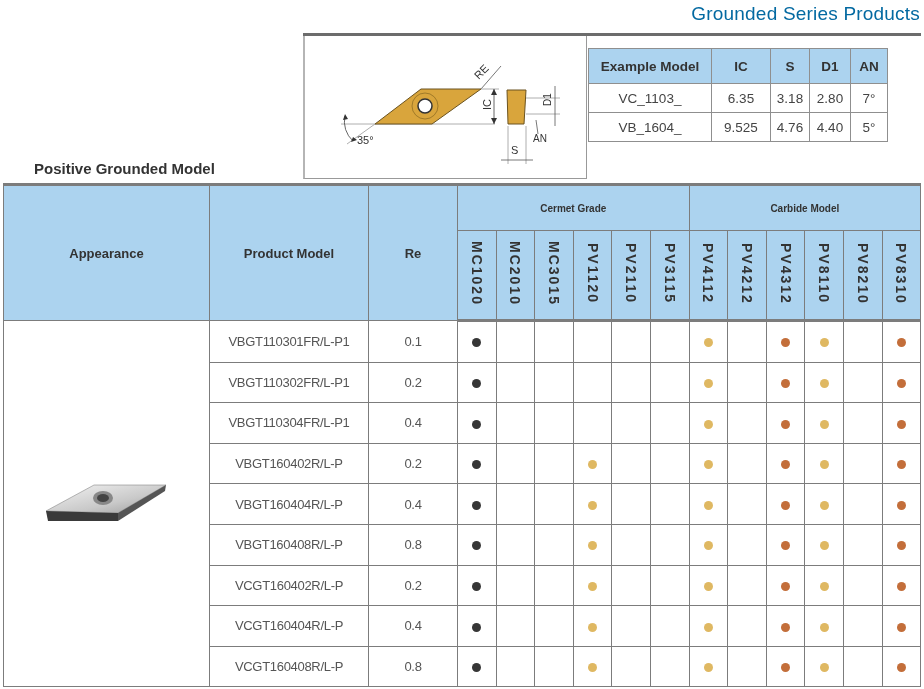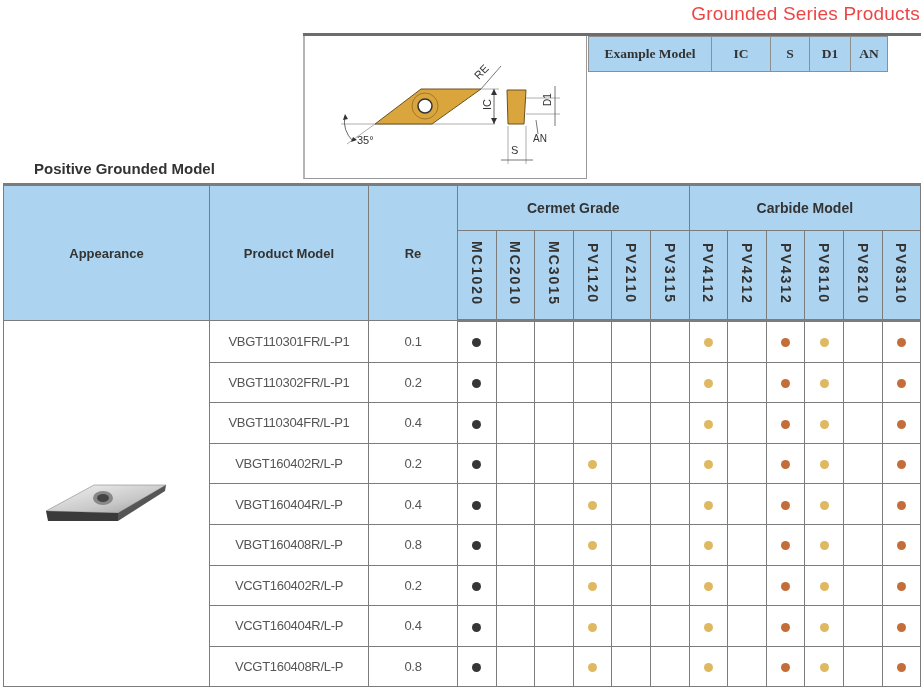--- a/index.html
+++ b/index.html
@@ -1,34 +1,34 @@
 <!DOCTYPE html>
 <html><head>
 <meta charset="utf-8">
 <style>
   html, body { margin:0; padding:0; background:#ffffff; }
   body { width:924px; height:689px; position:relative; overflow:hidden; font-family:"Liberation Sans", sans-serif; color:#333; }
-  .page-title { position:absolute; right:4px; top:3px; font-size:19px; color:#ef4444; letter-spacing:0.2px; }
+  .page-title { position:absolute; right:4px; top:3px; font-size:19px; color:#0369a1; letter-spacing:0.2px; }
   .section-title { position:absolute; left:34px; top:160px; font-size:15px; font-weight:bold; color:#333; }
 
   .spec-wrap { position:absolute; left:303px; top:33px; width:618px; height:146px; border-top:3px solid #6c6c6c; }
   .diagram { position:absolute; left:0; top:0; width:284px; height:143px; border-left:2px solid #b5b5b5; border-bottom:1px solid #999; border-right:1px solid #999; box-sizing:border-box; background:#fff; }
   .diagram svg { position:absolute; left:0; top:0; }
-  table.spec { position:absolute; left:285px; top:0; border-collapse:collapse; font-size:13.5px;font-family:Liberation Serif, serif; }
+  table.spec { position:absolute; left:285px; top:12px; border-collapse:collapse; font-size:13.5px; }
   table.spec th, table.spec td { border:1px solid #8f8f8f; height:28px; padding:0; text-align:center; }
   table.spec th { background:#acd3ef; font-weight:bold; color:#333; height:34px; }
   table.spec td { color:#444; }
   table.spec td.model { text-align:center; }
 
   table.main { position:absolute; left:3px; top:183px; border-collapse:collapse; table-layout:fixed; font-size:13px; }
   table.main th { background:#acd3ef; border:1px solid #7c7c7c; font-weight:bold; color:#333; padding:0; }
   table.main td { border:1px solid #7c7c7c; padding:0; text-align:center; color:#555; height:39.6px; }
   table.main thead tr:last-child th { border-bottom:3px solid #7c7c7c; }
   table.main { border-top:3px solid #7c7c7c; }
-  .grp { height:44px; font-size:14px; }
+  .grp { height:44px; font-size:10px; }
   .vert { height:88px; }
   .vert span { display:inline-block; writing-mode:vertical-rl; font-size:14px; letter-spacing:2px; font-weight:bold; color:#333; }
   .code { font-size:13px; color:#555; letter-spacing:-0.3px; }
   .dot { display:inline-block; width:9px; height:9px; border-radius:50%; vertical-align:middle; }
   .appearance-cell { background:#fff; position:relative; }
 </style>
 </head>
 <body>
 
 <div class="page-title">Grounded Series Products</div>
@@ -77,20 +77,34 @@
     <thead>
       <tr>
         <th style="width:122px">Example Model</th>
         <th style="width:58px">IC</th>
         <th style="width:38px">S</th>
         <th style="width:40px">D1</th>
         <th style="width:36px">AN</th>
       </tr>
     </thead>
     <tbody>
+      <tr>
+        <td class="model">VC_1103_</td>
+        <td>6.35</td>
+        <td>3.18</td>
+        <td>2.80</td>
+        <td>7°</td>
+      </tr>
+      <tr>
+        <td class="model">VB_1604_</td>
+        <td>9.525</td>
+        <td>4.76</td>
+        <td>4.40</td>
+        <td>5°</td>
+      </tr>
     </tbody>
   </table>
 </div>
 
 <div class="section-title">Positive Grounded Model</div>
 
 <table class="main" id="main-table">
   <colgroup>
     <col style="width:206px">
       <col style="width:159px">

